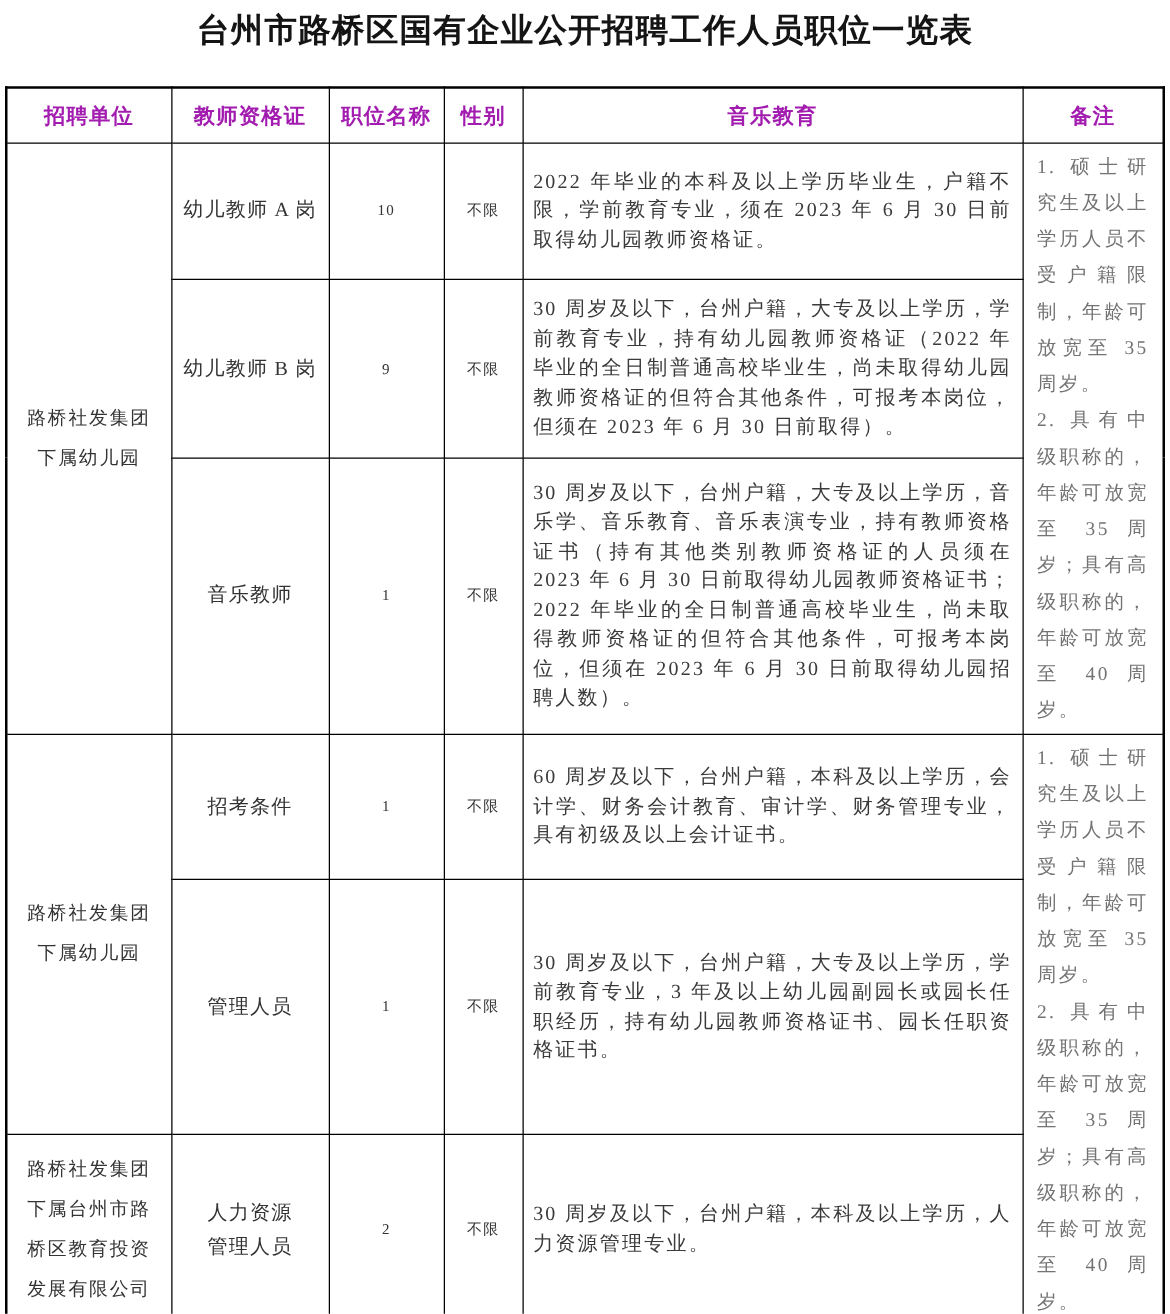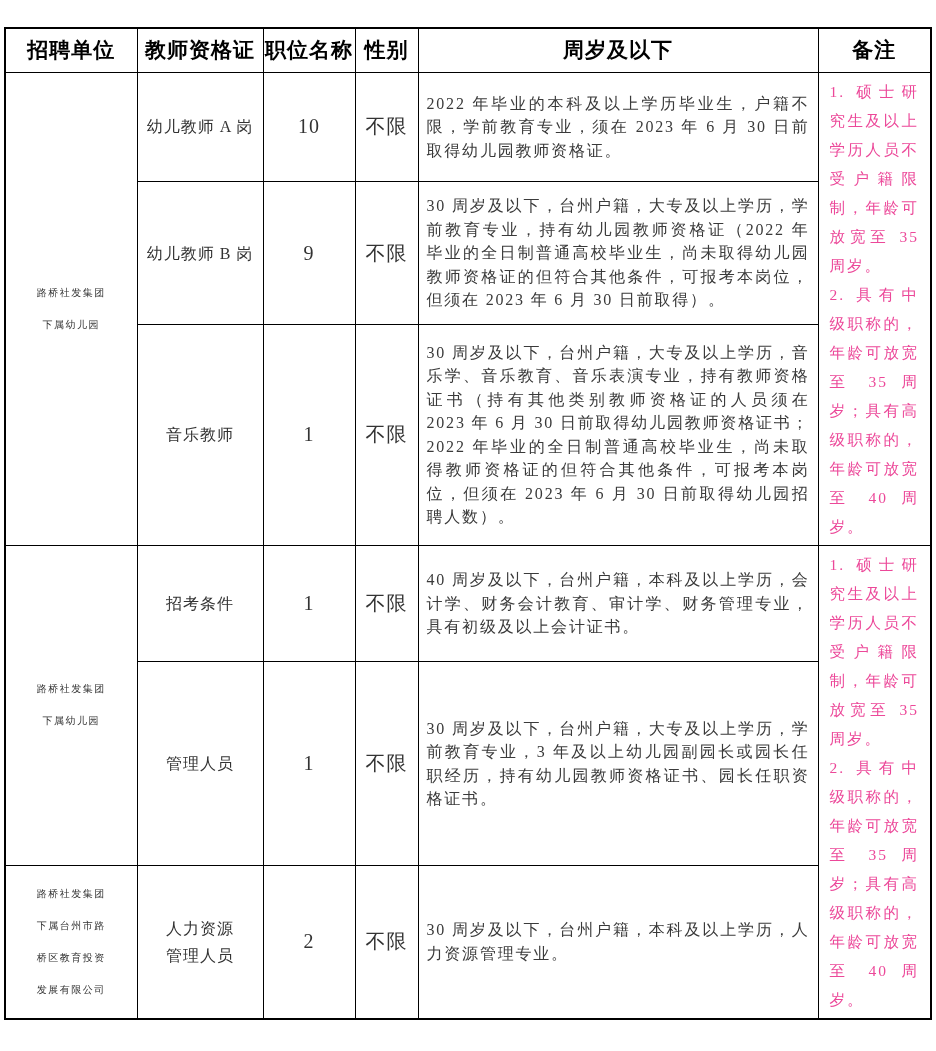--- a/index.html
+++ b/index.html
@@ -29,84 +29,85 @@
     margin: 27px auto 0 auto;
     border: 2px solid #000;
   }
   table.jobs th, table.jobs td {
     border: 1px solid #000;
     vertical-align: middle;
     overflow: hidden;
   }
   table.jobs th {
     font-family: "Liberation Sans", sans-serif;
-    font-size: 21px;
+    font-size: 17px;
     font-weight: bold;
-    color: #000000;
+    color: #a21caf;
     height: 44px;
     text-align: center;
     letter-spacing: 1px;
   }
   .c { text-align: center; }
   .unit {
-    font-size: 10px;
+    font-size: 15px;
     line-height: 32px;
     letter-spacing: 1.5px;
     white-space: pre-line;
     padding: 0 6px;
   }
   .pos {
     font-size: 16px;
     letter-spacing: 1px;
     white-space: pre-line;
     line-height: 27px;
     padding: 0 4px;
   }
-  .cnt, .gen { font-size: 20px; letter-spacing: 1px; }
+  .cnt, .gen { font-size: 12px; letter-spacing: 1px; }
   .cond {
     font-size: 16px;
     line-height: 23.5px;
     letter-spacing: 1.8px;
     text-align: justify;
     padding: 5px 8px;
     color: #3a3a3a;
   }
   .remark {
     font-size: 15.5px;
     line-height: 29px;
     letter-spacing: 2px;
     text-align: justify;
     padding: 4px 11px;
-    color: #ec4899;
+    color: #737373;
   }
   .remark div { margin: 0; }
   .bold { font-weight: normal; }
 </style>
 </head>
 <body>
 
 <div class="page">
 
+  <h1 class="doc-title">台州市路桥区国有企业公开招聘工作人员职位一览表</h1>
 
   <table class="jobs">
     <colgroup>
       <col style="width:132px">
         <col style="width:126px">
         <col style="width:92px">
       <col style="width:63px">
         <col style="width:400px">
         <col style="width:113px">
     </colgroup>
     <thead>
       <tr style="height:44px">
         <th>招聘单位</th>
         <th>教师资格证</th>
         <th>职位名称</th>
         <th>性别</th>
-        <th>周岁及以下</th>
+        <th>音乐教育</th>
         <th>备注</th>
       </tr>
     </thead>
     <tbody>
       <tr style="height:99px">
         <td class="unit c" rowspan="3">路桥社发集团
 下属幼儿园</td>
         <td class="pos c">幼儿教师 A 岗</td>
         <td class="cnt c">10</td>
         <td class="gen c">不限</td>
@@ -127,21 +128,21 @@
         <td class="cnt c">1</td>
         <td class="gen c">不限</td>
         <td class="cond"><span>30 周岁及以下，台州户籍，大专及以上学历，音乐学、音乐教育、音乐表演专业，持有教师资格证书（持有其他类别教师资格证的人员须在 2023 年 6 月 30 日前取得幼儿园教师资格证书；2022 年毕业的全日制普通高校毕业生，尚未取得教师资格证的但符合其他条件，可报考本岗位，但须在 2023 年 6 月 30 日前取得</span><span class="bold">幼儿园</span><span>招聘人数）。</span></td>
       </tr>
       <tr style="height:99px">
         <td class="unit c" rowspan="2">路桥社发集团
 下属幼儿园</td>
         <td class="pos c">招考条件</td>
         <td class="cnt c">1</td>
         <td class="gen c">不限</td>
-        <td class="cond">40 周岁及以下，台州户籍，本科及以上学历，会计学、财务会计教育、审计学、财务管理专业，具有初级及以上会计证书。</td>
+        <td class="cond">60 周岁及以下，台州户籍，本科及以上学历，会计学、财务会计教育、审计学、财务管理专业，具有初级及以上会计证书。</td>
         <td class="remark" rowspan="3">
           <div>1. 硕士研究生及以上学历人员不受户籍限制，年龄可放宽至 35 周岁。</div>
           <div>2. 具有中级职称的，年龄可放宽至 35 周岁；具有高级职称的，年龄可放宽至 40 周岁。</div>
         </td>
       </tr>
       <tr style="height:173px">
         <td class="pos c">管理人员</td>
         <td class="cnt c">1</td>
         <td class="gen c">不限</td>
         <td class="cond">30 周岁及以下，台州户籍，大专及以上学历，学前教育专业，3 年及以上幼儿园副园长或园长任职经历，持有幼儿园教师资格证书、园长任职资格证书。</td>

